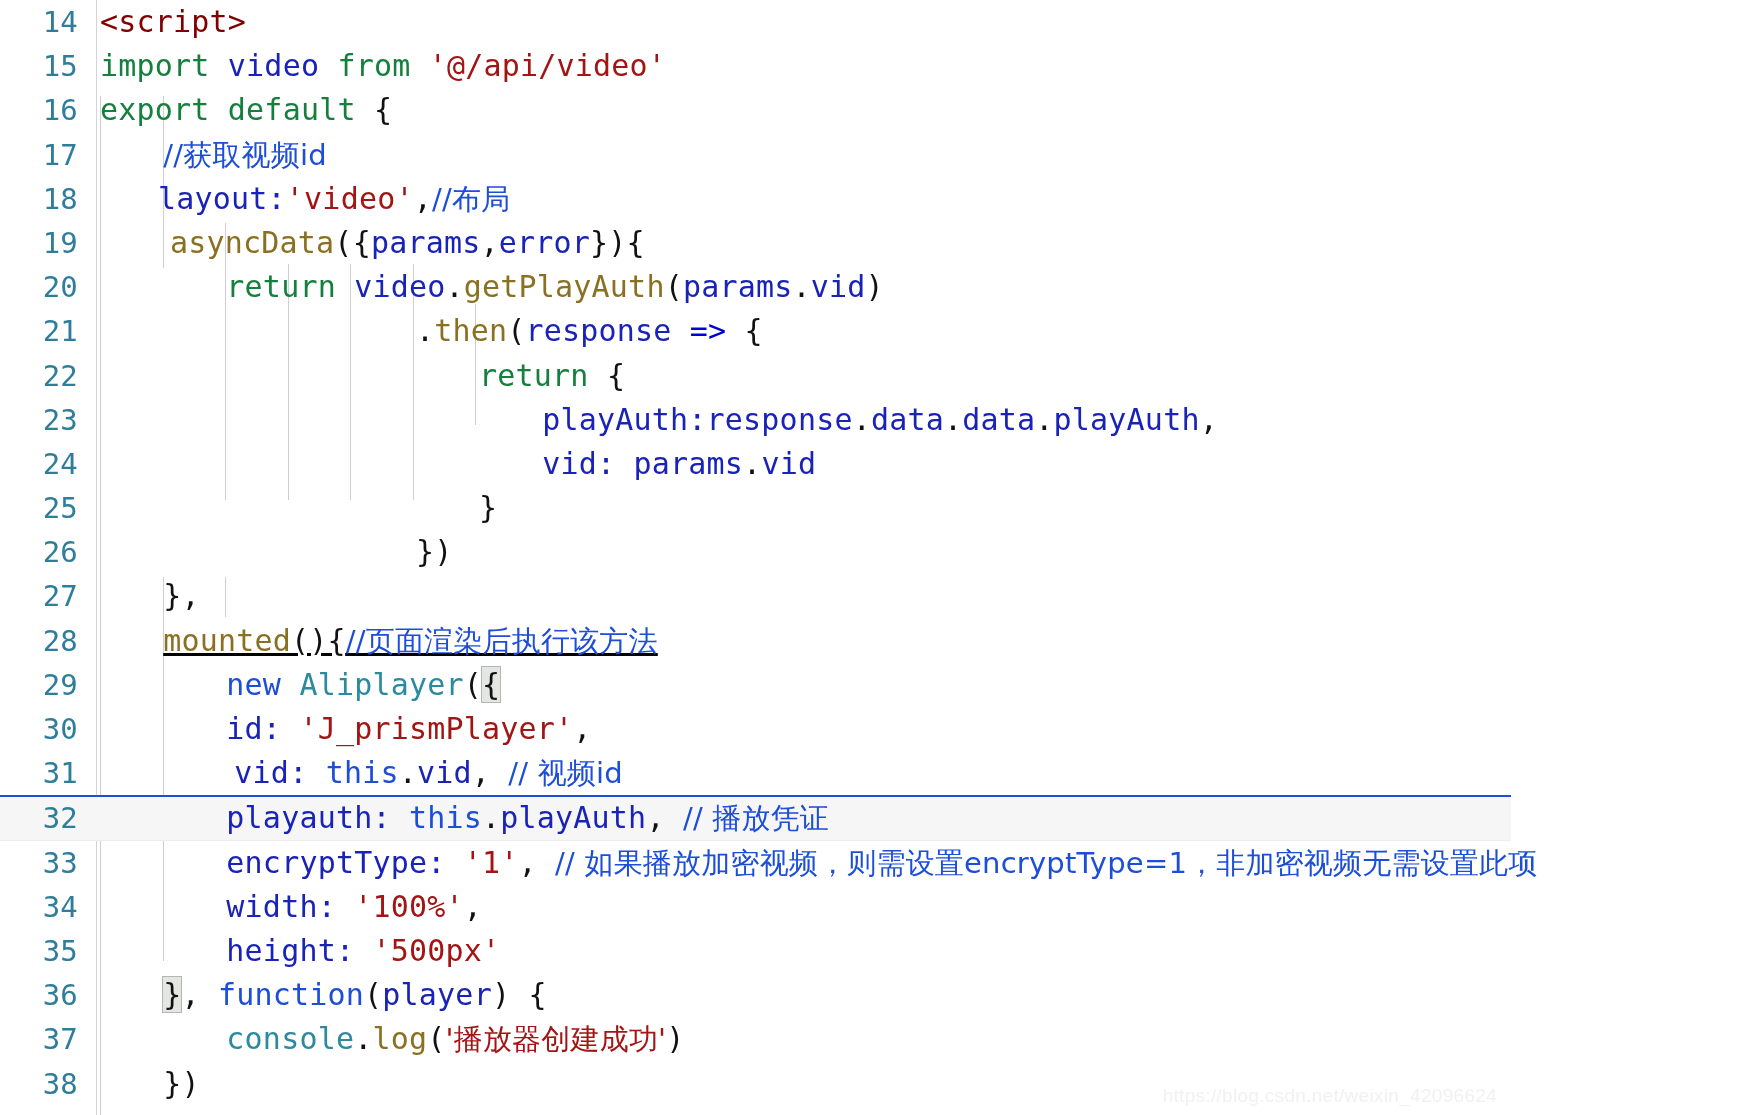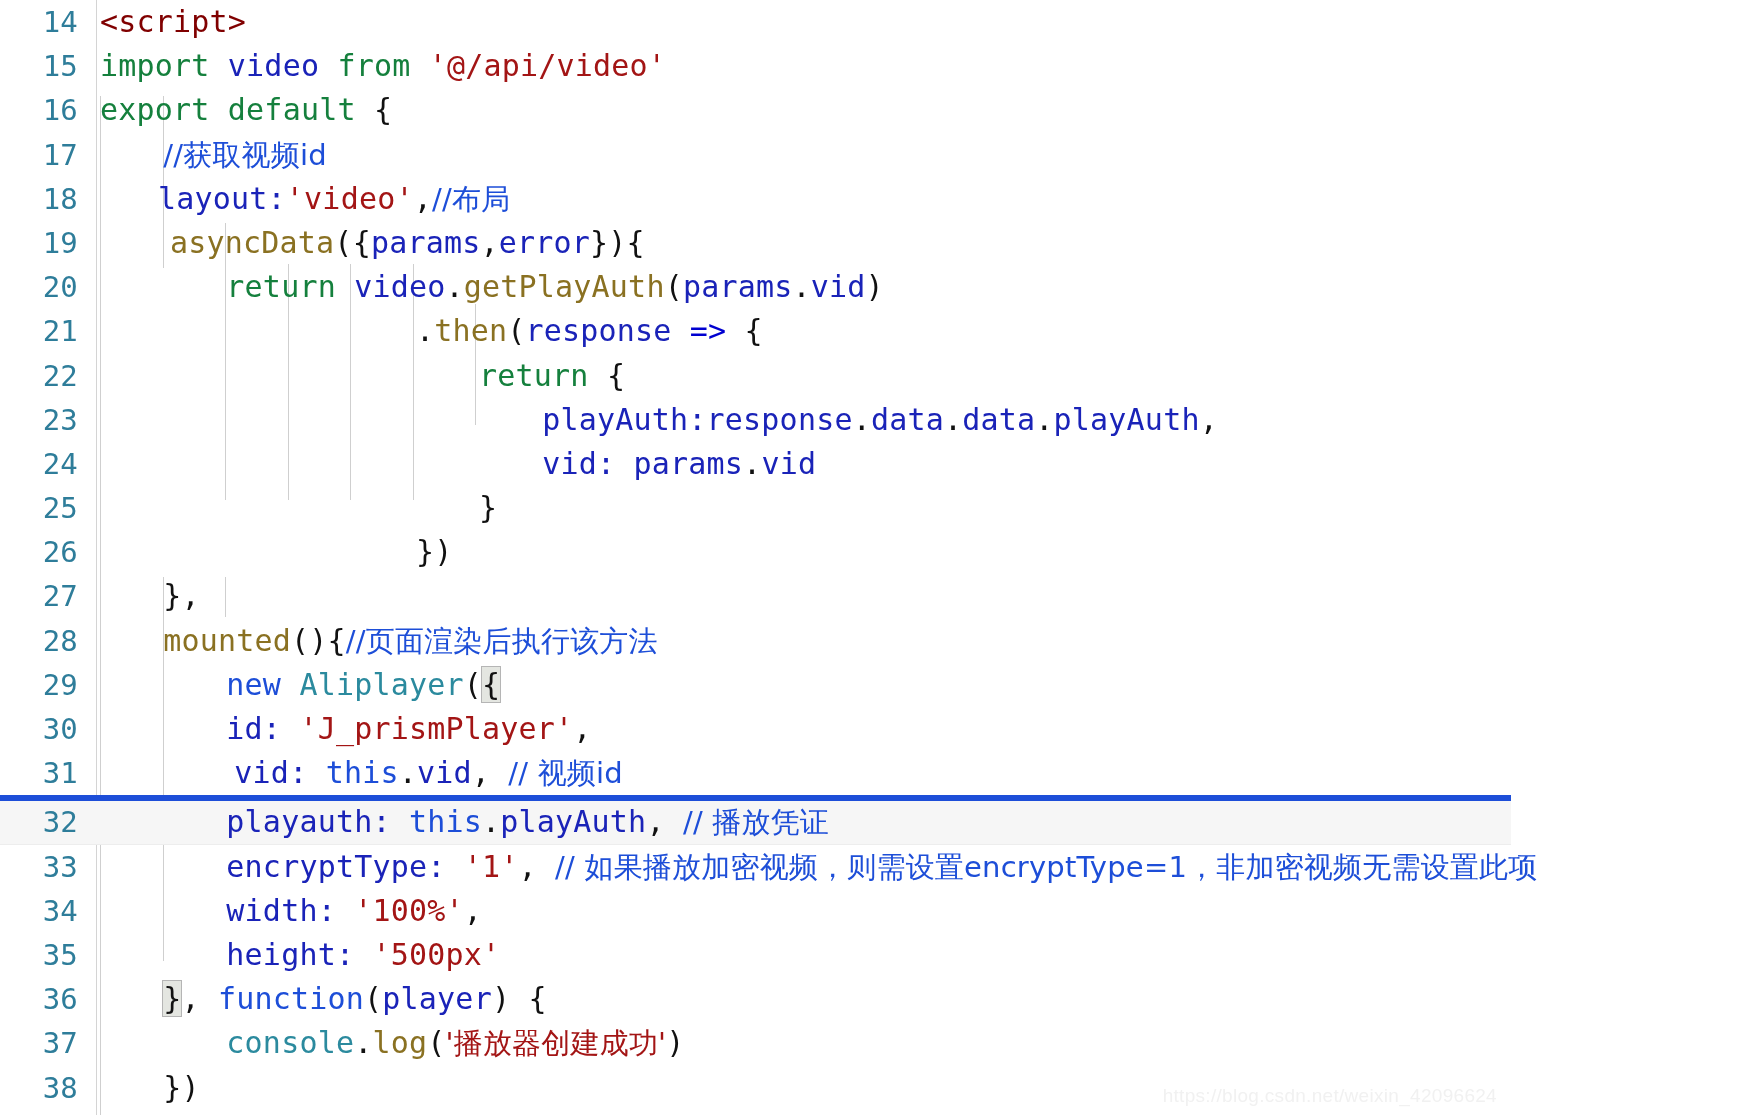--- a/index.html
+++ b/index.html
@@ -26,21 +26,21 @@
   .row {
     position: relative;
     height: 44.2px;
     line-height: 44.2px;
     white-space: pre;
     font-size: 30px;
     letter-spacing: 0.2px;
   }
   .row.current {
     background: #f6f6f6;
-    border-top: 6px solid #1d4ed8;
+    border-top: 2px solid #1d4ed8;
     border-bottom: 1px solid #ededed;
     height: 42.2px;
     line-height: 42.2px;
   }
 
   
   .gutter {
     position: absolute;
     left: 0;
     top: 0;
@@ -135,21 +135,21 @@
       <div class="row"><div class="gutter">18</div><div class="code" style="left: 158px;"><span class="t-ident">layout:</span><span class="t-str">'video'</span><span class="t-punct">,</span><span class="t-cmt cjk">//布局</span></div></div>
       <div class="row"><div class="gutter">19</div><div class="code" style="left: 170px; text-align: right;"><span class="t-fn">asyncData</span><span class="t-punct">(</span><span class="t-punct">{</span><span class="t-ident">params</span><span class="t-punct">,</span><span class="t-ident">error</span><span class="t-punct">}){</span></div></div>
       <div class="row"><div class="gutter">20</div><div class="code" style="left: 226.35px;"><span class="t-kw">return</span><span class="t-plain"> </span><span class="t-ident">video</span><span class="t-punct">.</span><span class="t-fn">getPlayAuth</span><span class="t-punct">(</span><span class="t-ident">params</span><span class="t-punct">.</span><span class="t-ident">vid</span><span class="t-punct">)</span></div></div>
       <div class="row"><div class="gutter">21</div><div class="code" style="left: 415.875px;"><span class="t-punct">.</span><span class="t-fn">then</span><span class="t-punct">(</span><span class="t-ident">response</span><span class="t-plain"> </span><span class="t-op">=&gt;</span><span class="t-punct"> {</span></div></div>
       <div class="row"><div class="gutter">22</div><div class="code" style="left: 479.05px;"><span class="t-kw">return</span><span class="t-punct"> {</span></div></div>
       <div class="row"><div class="gutter">23</div><div class="code" style="left: 542.225px;"><span class="t-ident">playAuth:</span><span class="t-ident">response</span><span class="t-punct">.</span><span class="t-ident">data</span><span class="t-punct">.</span><span class="t-ident">data</span><span class="t-punct">.</span><span class="t-ident">playAuth</span><span class="t-punct">,</span></div></div>
       <div class="row"><div class="gutter">24</div><div class="code" style="left: 542.225px;"><span class="t-ident">vid: </span><span class="t-ident">params</span><span class="t-punct">.</span><span class="t-ident">vid</span></div></div>
       <div class="row"><div class="gutter">25</div><div class="code" style="left: 479.05px;"><span class="t-punct">}</span></div></div>
       <div class="row"><div class="gutter">26</div><div class="code" style="left: 415.875px;"><span class="t-punct">})</span></div></div>
       <div class="row"><div class="gutter">27</div><div class="code" style="left: 163.175px;"><span class="t-punct">},</span></div></div>
-      <div class="row"><div class="gutter">28</div><div class="code" style="left: 163.175px;"><span class="t-fn">mounted</span><span class="t-punct">(){</span><span class="t-cmt cjk">//页面渲染后执行该方法</span></div></div>
+      <div class="row"><div class="gutter">28</div><div class="code" style="left: 163.175px; text-decoration: underline;"><span class="t-fn">mounted</span><span class="t-punct">(){</span><span class="t-cmt cjk">//页面渲染后执行该方法</span></div></div>
       <div class="row"><div class="gutter">29</div><div class="code" style="left: 226.35px;"><span class="t-kw2">new</span><span class="t-plain"> </span><span class="t-type">Aliplayer</span><span class="t-punct">(</span><span class="t-punct bracket-hl">{</span></div></div>
       <div class="row"><div class="gutter">30</div><div class="code" style="left: 226.35px;"><span class="t-ident">id: </span><span class="t-str">'J_prismPlayer'</span><span class="t-punct">,</span></div></div>
       <div class="row"><div class="gutter">31</div><div class="code" style="left: 226.35px; margin-left: 8px;"><span class="t-ident">vid: </span><span class="t-kw2">this</span><span class="t-punct">.</span><span class="t-ident">vid</span><span class="t-punct">, </span><span class="t-cmt cjk">// 视频id</span></div></div>
       <div class="row current"><div class="gutter">32</div><div class="code" style="left: 226.35px;"><span class="t-ident">playauth: </span><span class="t-kw2">this</span><span class="t-punct">.</span><span class="t-ident">playAuth</span><span class="t-punct">, </span><span class="t-cmt cjk">// 播放凭证</span></div></div>
       <div class="row"><div class="gutter">33</div><div class="code" style="left: 226.35px;"><span class="t-ident">encryptType: </span><span class="t-str">'1'</span><span class="t-punct">, </span><span class="t-cmt cjk">// 如果播放加密视频，则需设置encryptType=1，非加密视频无需设置此项</span></div></div>
       <div class="row"><div class="gutter">34</div><div class="code" style="left: 226.35px;"><span class="t-ident">width: </span><span class="t-str">'100%'</span><span class="t-punct">,</span></div></div>
       <div class="row"><div class="gutter">35</div><div class="code" style="left: 226.35px;"><span class="t-ident">height: </span><span class="t-str">'500px'</span></div></div>
       <div class="row"><div class="gutter">36</div><div class="code" style="left: 163.175px;"><span class="t-punct bracket-hl">}</span><span class="t-punct">, </span><span class="t-kw2">function</span><span class="t-punct">(</span><span class="t-ident">player</span><span class="t-punct">) {</span></div></div>
       <div class="row"><div class="gutter">37</div><div class="code" style="left: 226.35px;"><span class="t-type">console</span><span class="t-punct">.</span><span class="t-fn">log</span><span class="t-punct">(</span><span class="t-str cjk">'播放器创建成功'</span><span class="t-punct">)</span></div></div>
       <div class="row"><div class="gutter">38</div><div class="code" style="left: 163.175px;"><span class="t-punct">})</span></div></div>

